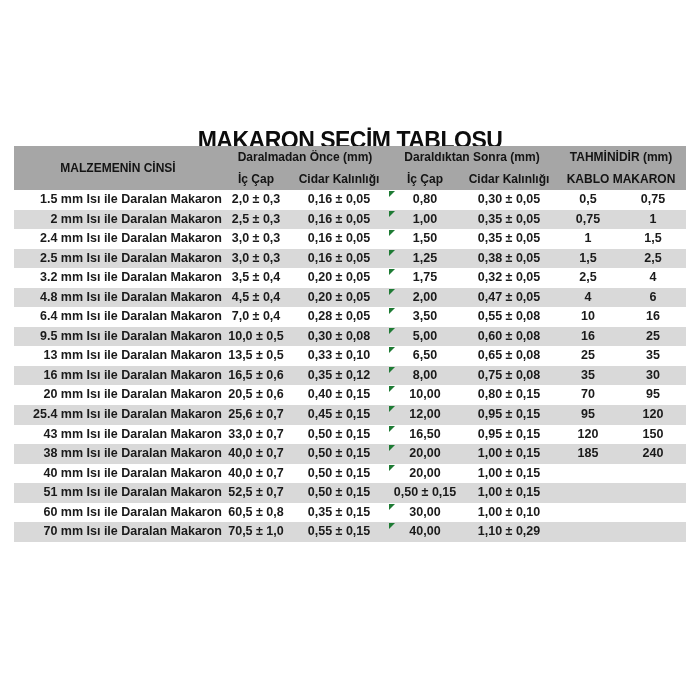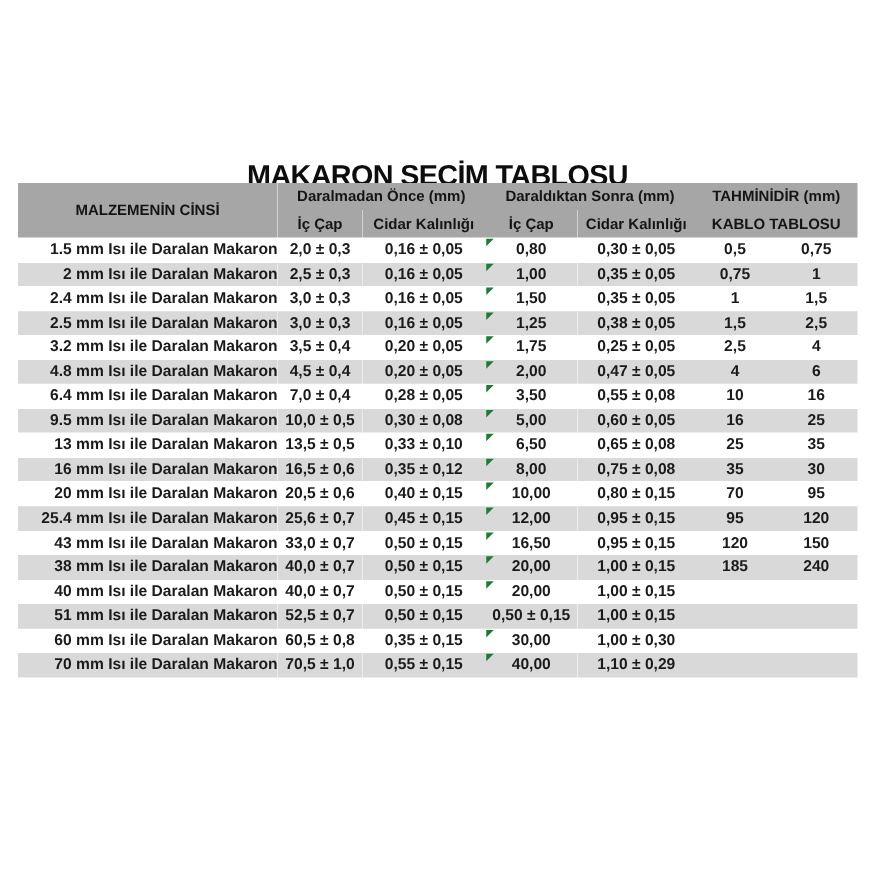--- a/index.html
+++ b/index.html
@@ -96,21 +96,21 @@
         <th rowspan="2" class="material-head">MALZEMENİN CİNSİ</th>
         <th colspan="2">Daralmadan Önce (mm)</th>
         <th colspan="2">Daraldıktan Sonra (mm)</th>
         <th colspan="2">TAHMİNİDİR (mm)</th>
       </tr>
       <tr>
         <th>İç Çap</th>
         <th>Cidar Kalınlığı</th>
         <th>İç Çap</th>
         <th>Cidar Kalınlığı</th>
-        <th colspan="2">KABLO TABLOSU</th>
+        <th colspan="2">KABLO MAKARON</th>
       </tr>
     </thead>
     <tbody>
         <tr>
           <td class="material-cell">1.5 mm Isı ile Daralan Makaron</td>
           <td>2,0 ± 0,3</td>
           <td>0,16 ± 0,05</td>
           <td><span class="corner-flag"></span>0,80</td>
           <td>0,30 ± 0,05</td>
           <td>0,5</td>
@@ -141,21 +141,21 @@
           <td><span class="corner-flag"></span>1,25</td>
           <td>0,38 ± 0,05</td>
           <td>1,5</td>
           <td>2,5</td>
         </tr>
         <tr>
           <td class="material-cell">3.2 mm Isı ile Daralan Makaron</td>
           <td>3,5 ± 0,4</td>
           <td>0,20 ± 0,05</td>
           <td><span class="corner-flag"></span>1,75</td>
-          <td>0,25 ± 0,05</td>
+          <td>0,32 ± 0,05</td>
           <td>2,5</td>
           <td>4</td>
         </tr>
         <tr class="stripe">
           <td class="material-cell">4.8 mm Isı ile Daralan Makaron</td>
           <td>4,5 ± 0,4</td>
           <td>0,20 ± 0,05</td>
           <td><span class="corner-flag"></span>2,00</td>
           <td>0,47 ± 0,05</td>
           <td>4</td>
@@ -168,21 +168,21 @@
           <td><span class="corner-flag"></span>3,50</td>
           <td>0,55 ± 0,08</td>
           <td>10</td>
           <td>16</td>
         </tr>
         <tr class="stripe">
           <td class="material-cell">9.5 mm Isı ile Daralan Makaron</td>
           <td>10,0 ± 0,5</td>
           <td>0,30 ± 0,08</td>
           <td><span class="corner-flag"></span>5,00</td>
-          <td>0,60 ± 0,05</td>
+          <td>0,60 ± 0,08</td>
           <td>16</td>
           <td>25</td>
         </tr>
         <tr>
           <td class="material-cell">13 mm Isı ile Daralan Makaron</td>
           <td>13,5 ± 0,5</td>
           <td>0,33 ± 0,10</td>
           <td><span class="corner-flag"></span>6,50</td>
           <td>0,65 ± 0,08</td>
           <td>25</td>
@@ -249,21 +249,21 @@
           <td>0,50 ± 0,15</td>
           <td>1,00 ± 0,15</td>
           <td></td>
           <td></td>
         </tr>
         <tr>
           <td class="material-cell">60 mm Isı ile Daralan Makaron</td>
           <td>60,5 ± 0,8</td>
           <td>0,35 ± 0,15</td>
           <td><span class="corner-flag"></span>30,00</td>
-          <td>1,00 ± 0,30</td>
+          <td>1,00 ± 0,10</td>
           <td></td>
           <td></td>
         </tr>
         <tr class="stripe">
           <td class="material-cell">70 mm Isı ile Daralan Makaron</td>
           <td>70,5 ± 1,0</td>
           <td>0,55 ± 0,15</td>
           <td><span class="corner-flag"></span>40,00</td>
           <td>1,10 ± 0,29</td>
           <td></td>

